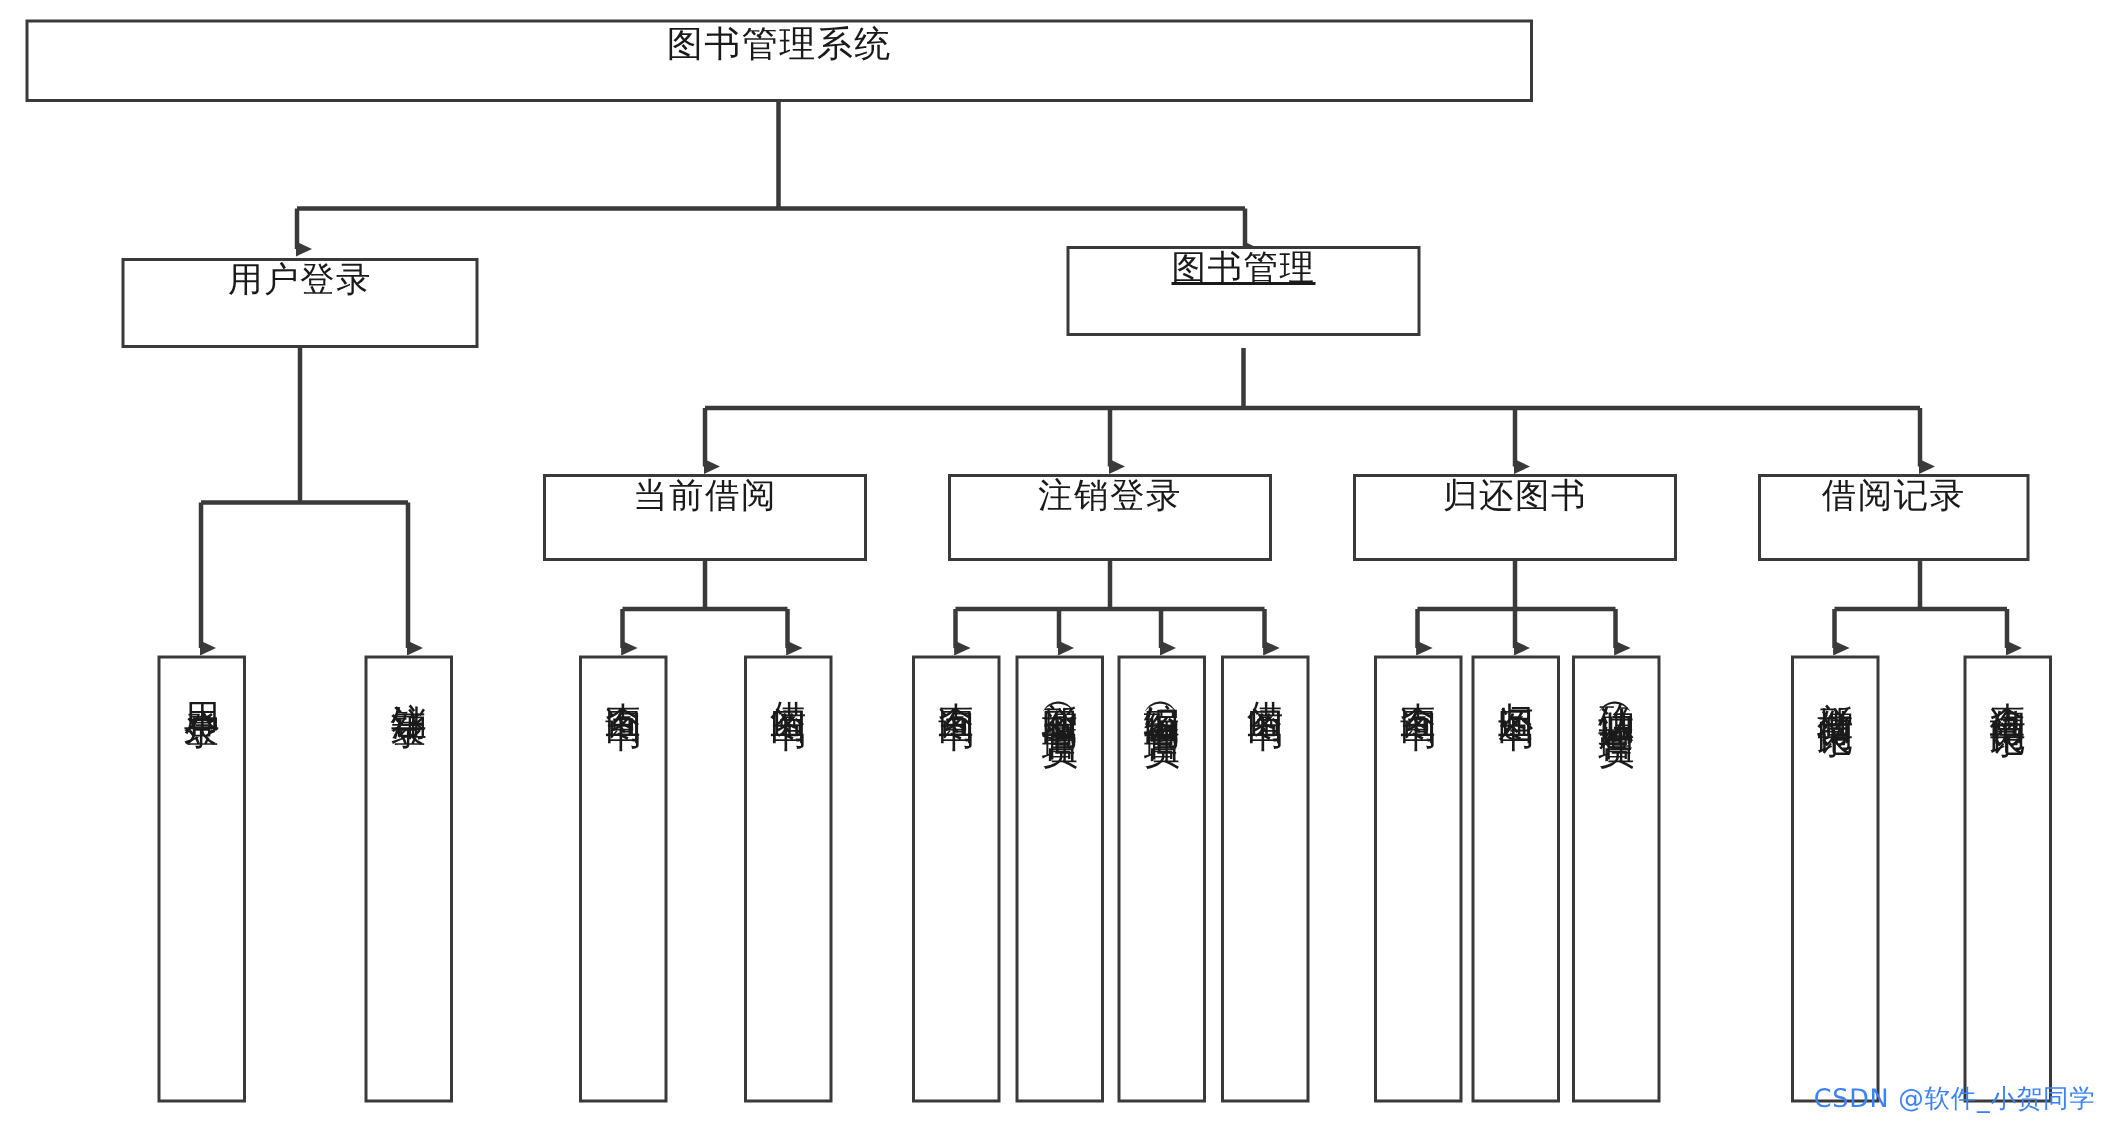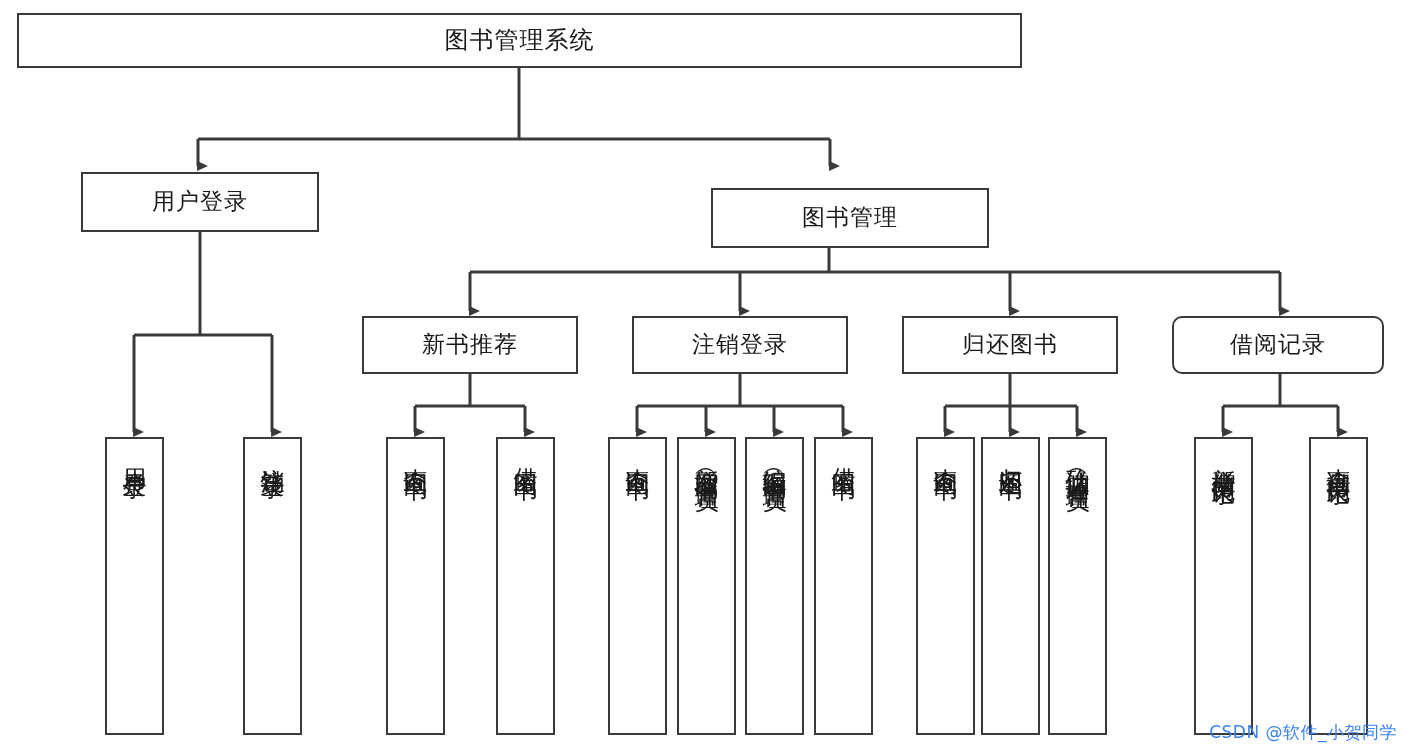--- a/index.html
+++ b/index.html
@@ -27,21 +27,20 @@
     z-index: 1;
   }
   
   .node {
     position: absolute;
     box-sizing: border-box;
     background: #ffffff;
     border: 2.5px solid #3a3a3a;
     z-index: 2;
     display: flex;
-    align-items: center;
     justify-content: center;
     color: #1a1a1a;
   }
   .node .label {
     display: block;
     text-align: center;
     line-height: 1.18;
     white-space: nowrap;
   }
   
@@ -136,37 +135,37 @@
   </svg>
 
   <div class="node horiz root" style="left:17px; top:13px; width:1005px; height:55px;">
     <span class="label">图书管理系统</span>
   </div>
 
   <div class="node horiz" style="left:81px; top:172px; width:238px; height:60px;">
     <span class="label">用户登录</span>
   </div>
 
-  <div class="node horiz" style="left:711px; top:188px; width:278px; height:60px;">
+  <div class="node horiz" style="left:711px; top:164px; width:236px; height:60px;text-decoration:underline;">
     <span class="label">图书管理</span>
   </div>
 
   <div class="node horiz" style="left:362px; top:316px; width:216px; height:58px;">
-    <span class="label">新书推荐</span>
+    <span class="label">当前借阅</span>
   </div>
 
   <div class="node horiz" style="left:632px; top:316px; width:216px; height:58px;">
     <span class="label">注销登录</span>
   </div>
 
   <div class="node horiz" style="left:902px; top:316px; width:216px; height:58px;">
     <span class="label">归还图书</span>
   </div>
 
-  <div class="node horiz" style="left:1172px; top:316px; width:212px; height:58px;border-radius:10px;">
+  <div class="node horiz" style="left:1172px; top:316px; width:181px; height:58px;">
     <span class="label">借阅记录</span>
   </div>
 
   <div class="node vert" style="left:105px; top:437px; width:59px; height:298px;">
     <span class="label">用户登录</span>
   </div>
   <div class="node vert" style="left:243px; top:437px; width:59px; height:298px;">
     <span class="label">注销登录</span>
   </div>
 

